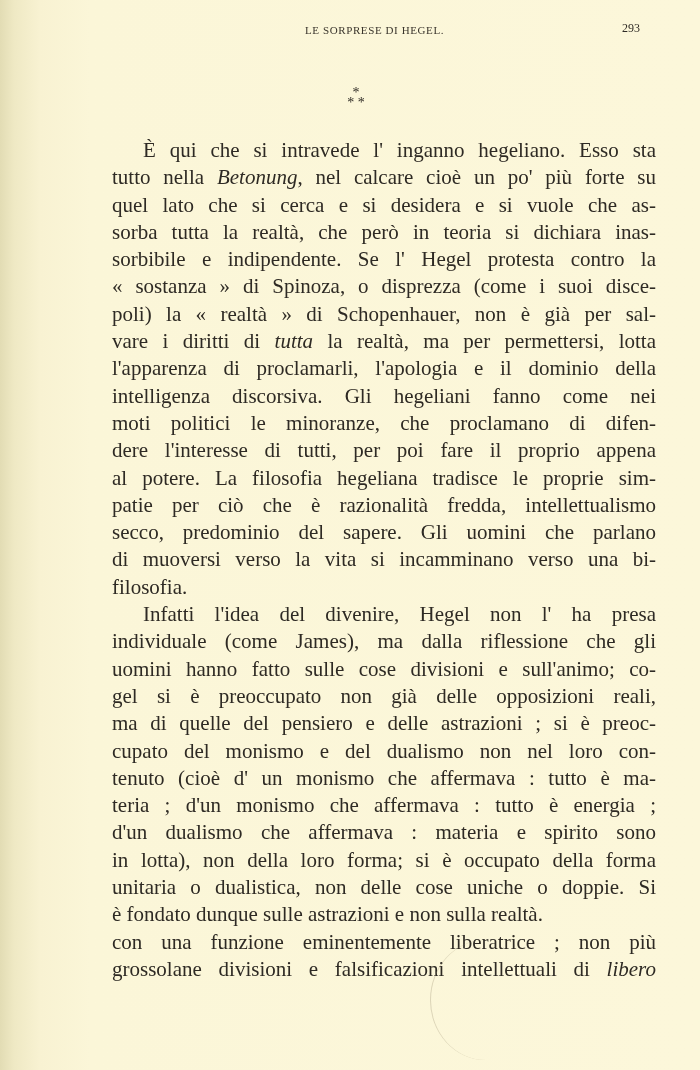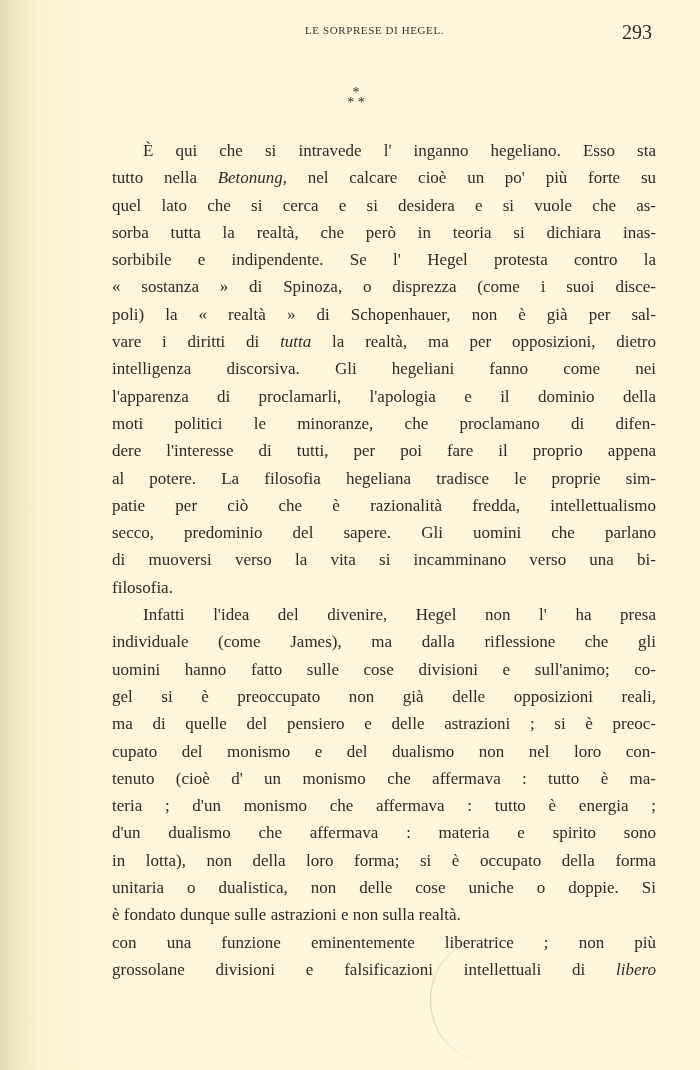--- a/index.html
+++ b/index.html
@@ -36,21 +36,21 @@
       font-family: "Liberation Serif", serif;
       font-size: 11px;
       letter-spacing: 0.6px;
       color: #3a352c;
     }
     .page-number {
       position: absolute;
       left: 609px;
       top: -1px;
       font-family: "Liberation Serif", serif;
-      font-size: 20px;
+      font-size: 12px;
       color: #2e2a24;
     }
     .asterism {
       position: absolute;
       left: 336px;
       top: 88px;
       width: 40px;
       text-align: center;
       font-family: "Liberation Serif", serif;
       font-size: 14px;
@@ -62,21 +62,21 @@
       position: absolute;
       left: 112px;
       top: 137px;
       width: 544px;
     }
     .line {
       display: block;
       height: 27.3px;
       line-height: 27.3px;
       font-family: "Liberation Serif", serif;
-      font-size: 17px;
+      font-size: 21px;
       white-space: nowrap;
       text-align: justify;
       text-align-last: justify;
       color: #2e2a24;
     }
     .line.last {
       text-align-last: left;
     }
     .line.indent {
       padding-left: 31px;
@@ -109,23 +109,23 @@
   </div>
 
   <div class="body-text" id="body-text">
       <div class="line indent">È qui che si intravede l' inganno hegeliano. Esso sta</div>
       <div class="line"><span>tutto nella </span><em>Betonung</em><span>, nel calcare cioè un po' più forte su</span></div>
       <div class="line">quel lato che si cerca e si desidera e si vuole che as-</div>
       <div class="line">sorba tutta la realtà, che però in teoria si dichiara inas-</div>
       <div class="line">sorbibile e indipendente. Se l' Hegel protesta contro la</div>
       <div class="line">« sostanza » di Spinoza, o disprezza (come i suoi disce-</div>
       <div class="line">poli) la « realtà » di Schopenhauer, non è già per sal-</div>
-      <div class="line"><span>vare i diritti di </span><em>tutta</em><span> la realtà, ma per opposizioni, dietro</span></div>
+      <div class="line"><span>vare i diritti di </span><em>tutta</em><span> la realtà, ma per permettersi, lotta</span></div>
+      <div class="line">l'apparenza di proclamarli, l'apologia e il dominio della</div>
       <div class="line">intelligenza discorsiva. Gli hegeliani fanno come nei</div>
-      <div class="line">l'apparenza di proclamarli, l'apologia e il dominio della</div>
       <div class="line">moti politici le minoranze, che proclamano di difen-</div>
       <div class="line">dere l'interesse di tutti, per poi fare il proprio appena</div>
       <div class="line">al potere. La filosofia hegeliana tradisce le proprie sim-</div>
       <div class="line">patie per ciò che è razionalità fredda, intellettualismo</div>
       <div class="line">secco, predominio del sapere. Gli uomini che parlano</div>
       <div class="line">di muoversi verso la vita si incamminano verso una bi-</div>
       <div class="line last">filosofia.</div>
       <div class="line indent">Infatti l'idea del divenire, Hegel non l' ha presa</div>
       <div class="line">individuale (come James), ma dalla riflessione che gli</div>
       <div class="line">uomini hanno fatto sulle cose divisioni e sull'animo; co-</div>

